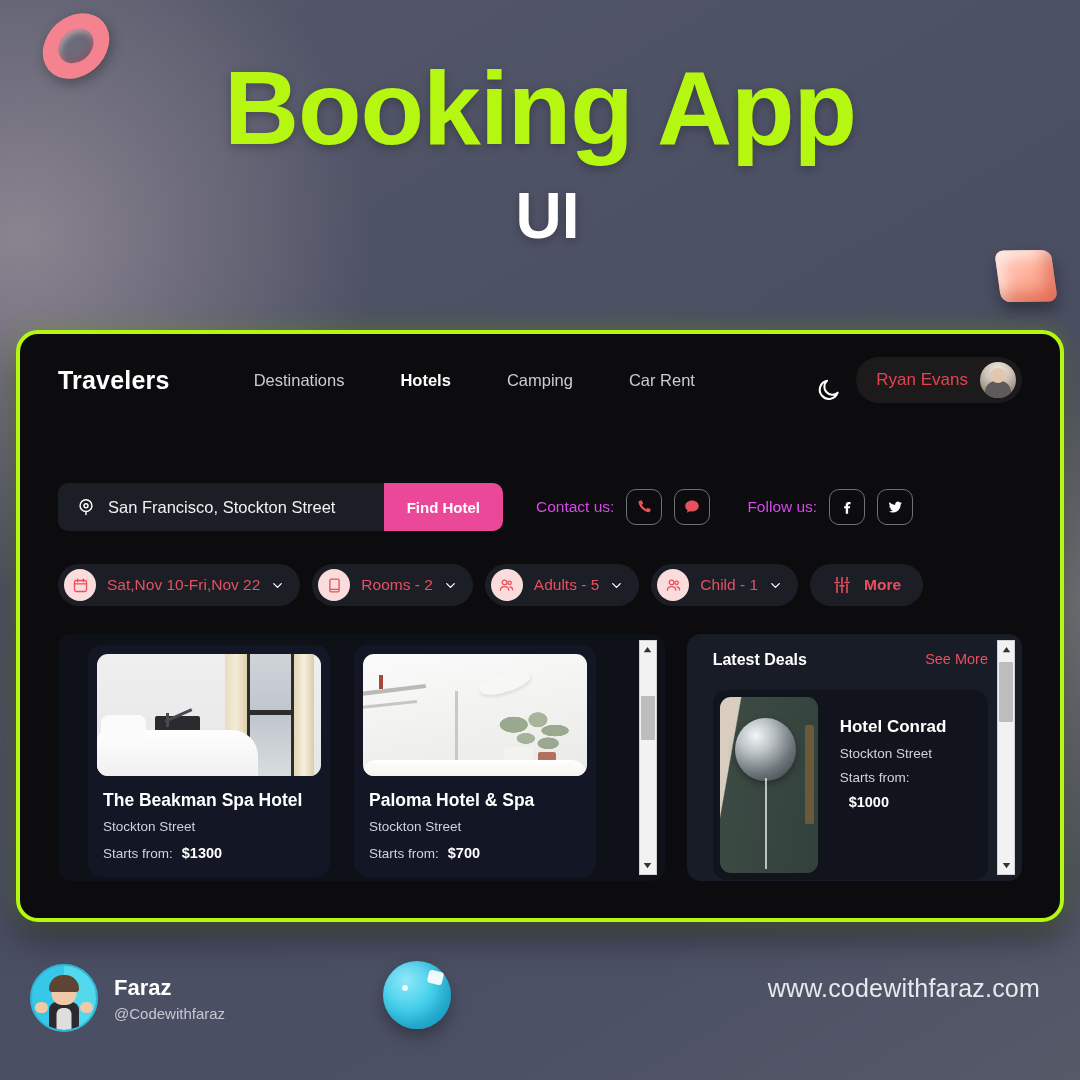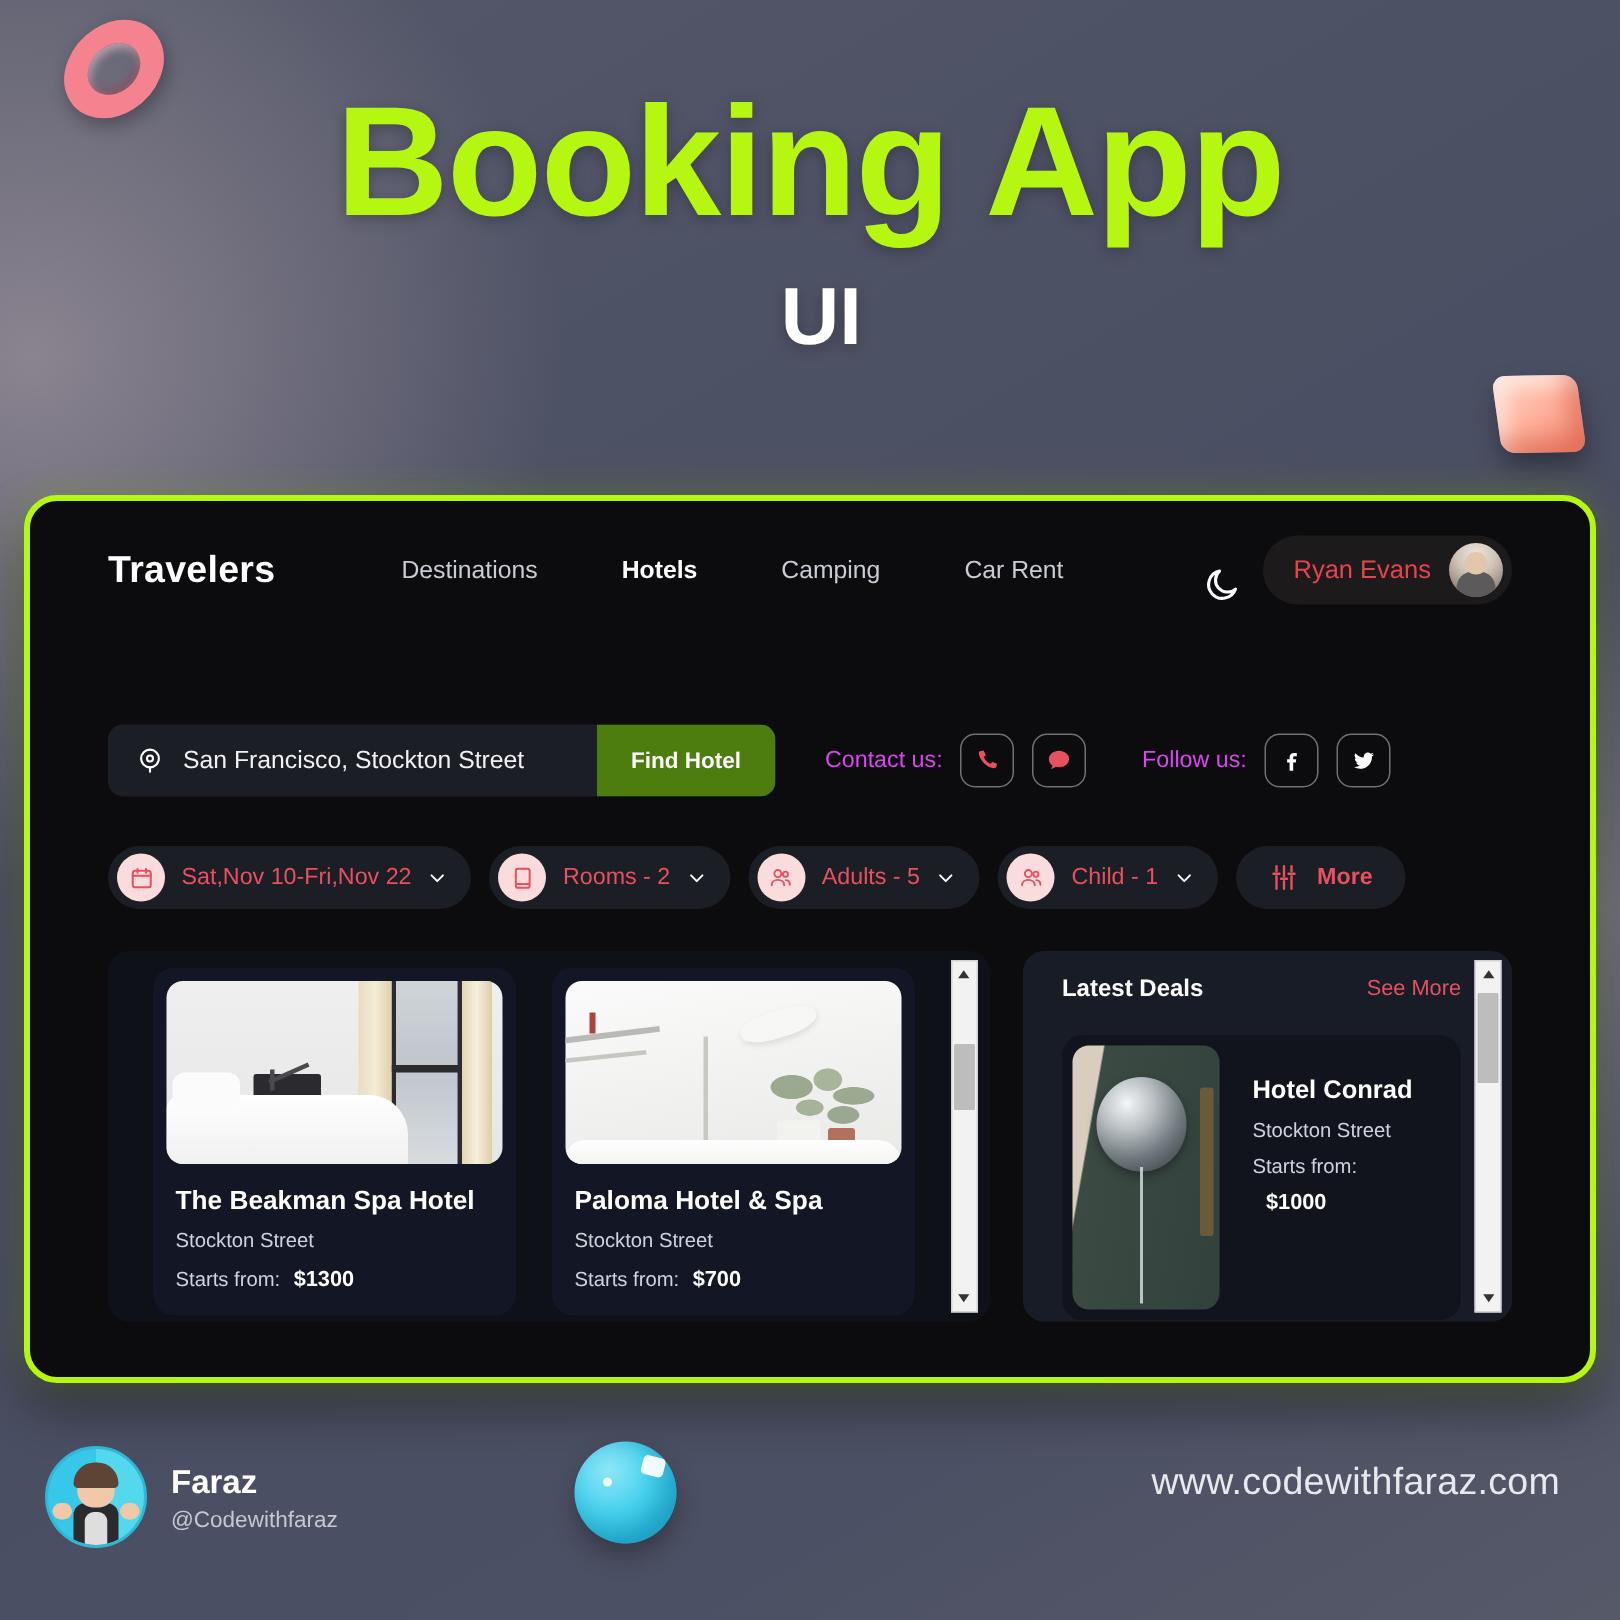--- a/index.html
+++ b/index.html
@@ -30,21 +30,21 @@
   .headline .line1 {
     display: block;
     font-size: 104px; line-height: 1.0;
     font-weight: 700; letter-spacing: -1px;
     color: #b6f712;
     text-shadow: 0 3px 10px rgba(0,0,0,0.25);
   }
   .headline .line2 {
     display: block;
     margin-top: 24px;
-    font-size: 54px; line-height: 1.0;
+    font-size: 64px; line-height: 1.0;
     font-weight: 700;
     color: #ffffff;
     text-shadow: 0 3px 10px rgba(0,0,0,0.25);
     margin-left: 15px;
   }
 
   
   .prop { position: absolute; }
 
   .torus {
@@ -91,21 +91,21 @@
   
   .window {
     position: absolute; left: 16px; top: 330px;
     width: 1048px; height: 592px;
     background: #0c0c0e;
     border: 4px solid #b6f712;
     border-radius: 22px;
     overflow: hidden;
     box-shadow: 0 0 26px rgba(182,247,18,0.22), 0 16px 34px rgba(0,0,0,0.42);
   }
-  .win-inner { position: relative; width: 100%; height: 100%; padding: 0 52px; }
+  .win-inner { position: relative; width: 100%; height: 100%; padding: 0 38px; }
 
   
   .navbar {
     display: flex; align-items: center;
     height: 92px;
   }
   .brand {
     font-size: 25px; font-weight: 700; color: #ffffff;
     letter-spacing: 0.2px;
   }
@@ -155,21 +155,21 @@
     background: #1c1e26;
     border-radius: 10px;
     overflow: hidden;
   }
   .pin-icon { width: 20px; height: 20px; margin: 0 12px 0 18px; flex: 0 0 auto; }
   .search-value {
     flex: 1; font-size: 16.5px; color: #f0f1f4; white-space: nowrap;
   }
   .find-btn {
     height: 48px; padding: 0 23px;
-    background: #4d7c0f;
+    background: #ec4899;
     color: #ffffff; font-size: 15px; font-weight: 600;
     display: flex; align-items: center; justify-content: center;
     cursor: pointer; white-space: nowrap;
   }
 
   .contact-group { display: flex; align-items: center; gap: 12px; margin-left: 33px; }
   .follow-group { display: flex; align-items: center; gap: 12px; margin-left: 37px; }
   .group-label { font-size: 15.5px; color: #d946ef; white-space: nowrap; }
 
   .icon-sq {

